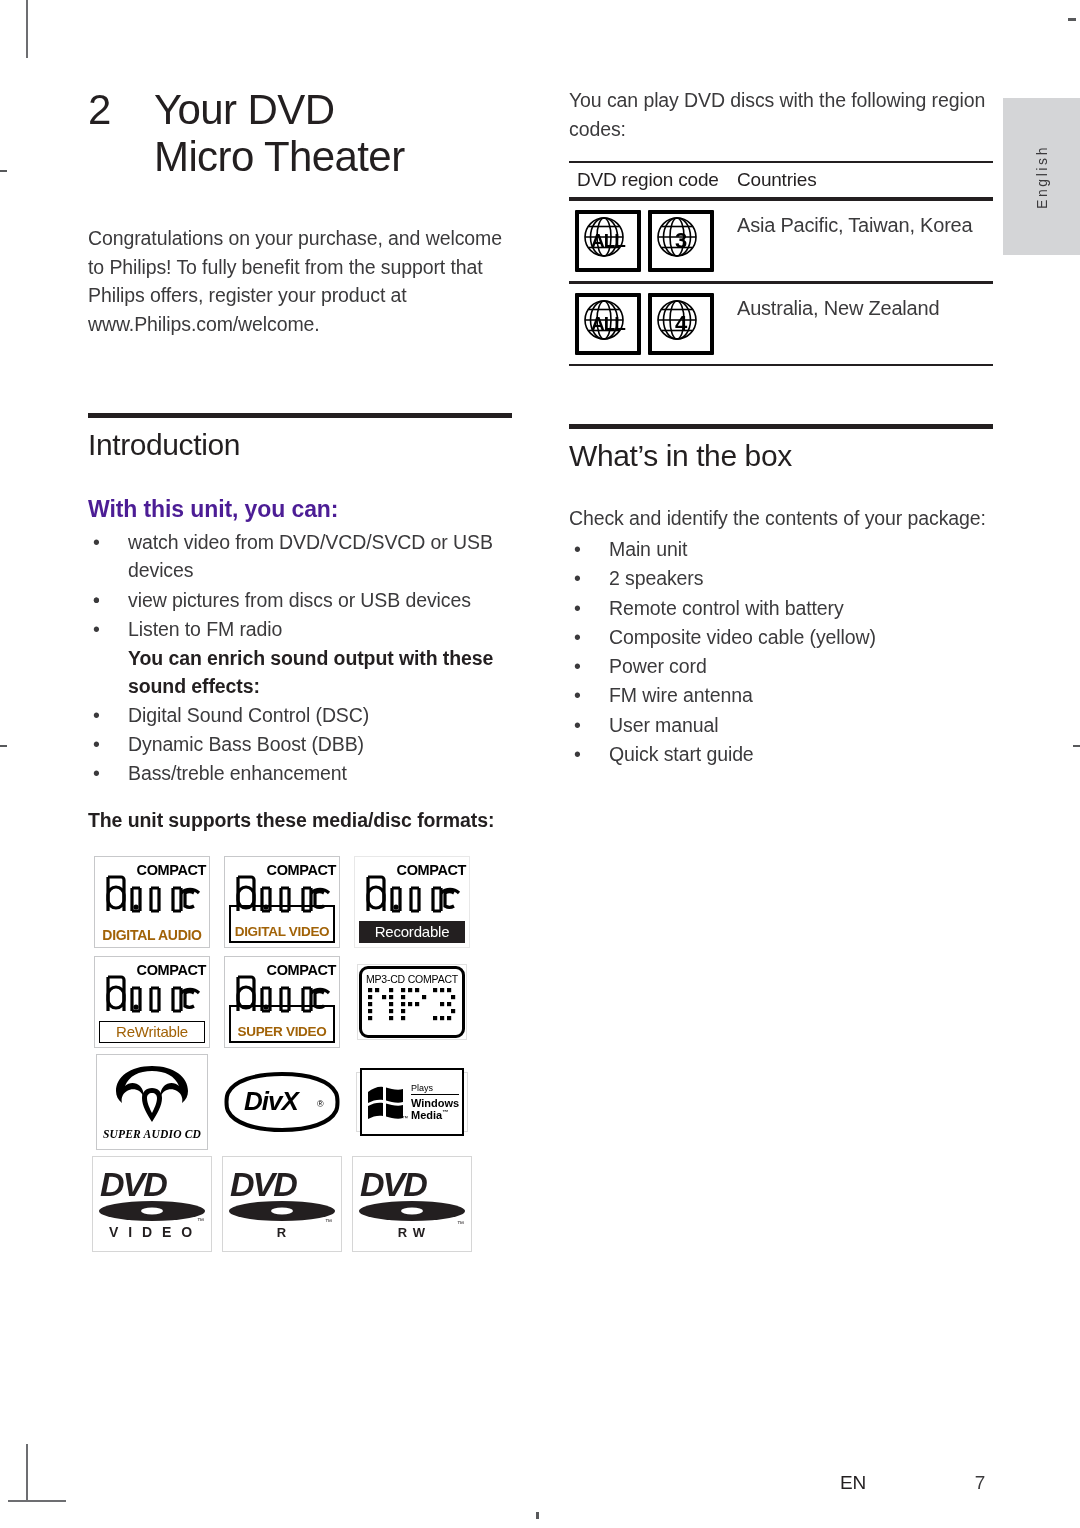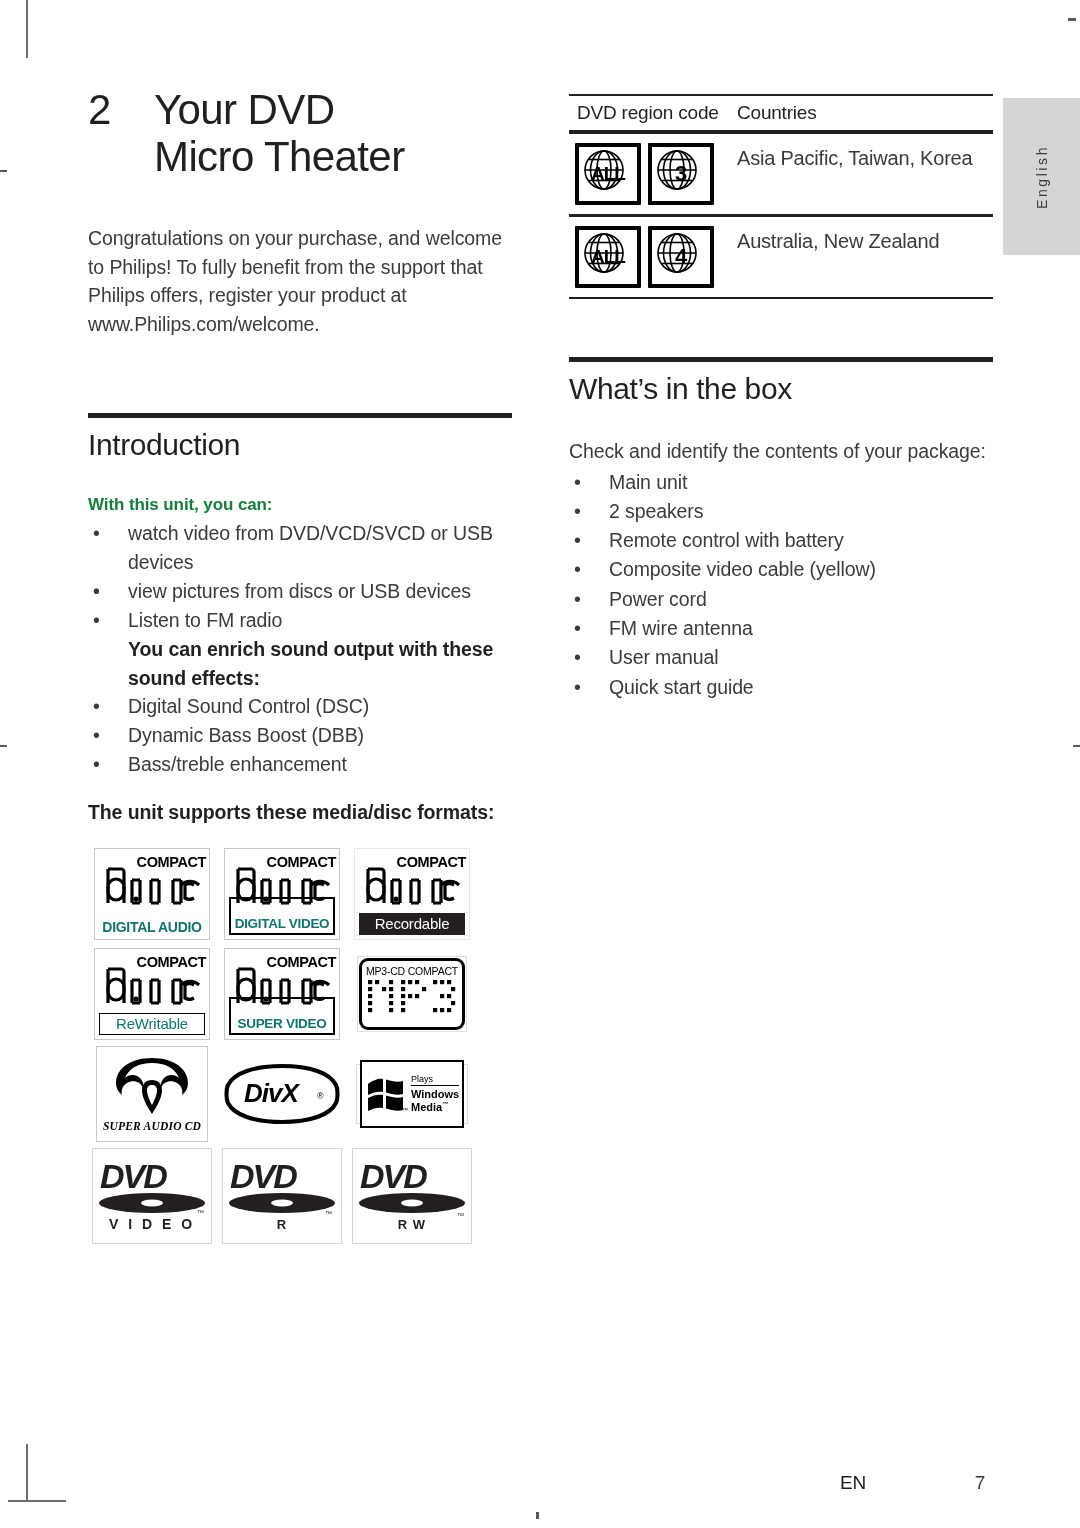--- a/index.html
+++ b/index.html
@@ -77,25 +77,25 @@
   }
   .sec-head {
     font-size: 30px;
     font-weight: 400;
     line-height: 1.2;
     margin: 0 0 30px 0;
     letter-spacing: -0.4px;
   }
 
   .lead-bold {
-    font-size: 17px;
+    font-size: 23px;
     font-weight: 700;
     line-height: 1.45;
     margin: 0 0 2px 0;
-    color: #15803d;
+    color: #4c1d95;
     letter-spacing: -0.1px;
   }
   .sub-bold {
     font-size: 19.5px;
     font-weight: 700;
     line-height: 1.45;
     margin: 0;
     padding-left: 40px;
     color: #231f20;
     letter-spacing: -0.1px;
@@ -242,21 +242,21 @@
   }
   .cd .band {
     position: absolute;
     left: 3px;
     bottom: 3px;
     width: 106px;
     text-align: center;
     font-size: 13.5px;
     font-weight: 700;
     letter-spacing: -0.3px;
-    color: #0f766e;
+    color: #a16207;
     box-sizing: border-box;
   }
   .cd .band.plain { font-size: 14px; }
   .cd .band.boxed {
     border: 2px solid #000;
     padding: 17px 0 2px 0;
   }
   .cd .band.dark {
     background: #231f20;
     color: #fff;
@@ -716,20 +716,21 @@
             <span class="tm" style="right:6px; bottom:17px;">™</span>
           </div>
         </div>
       </div>
 
     </div>
   </div>
 
   <div class="col-right">
 
+    <p class="body-p" style="margin-bottom:18px">You can play DVD discs with the following region codes:</p>
 
     <div class="region-table">
       <div class="rt-line-thin"></div>
       <div class="rt-head">
         <div class="c1">DVD region code</div>
         <div class="c2">Countries</div>
       </div>
       <div class="rt-line-thick"></div>
 
       <div class="rt-row">

